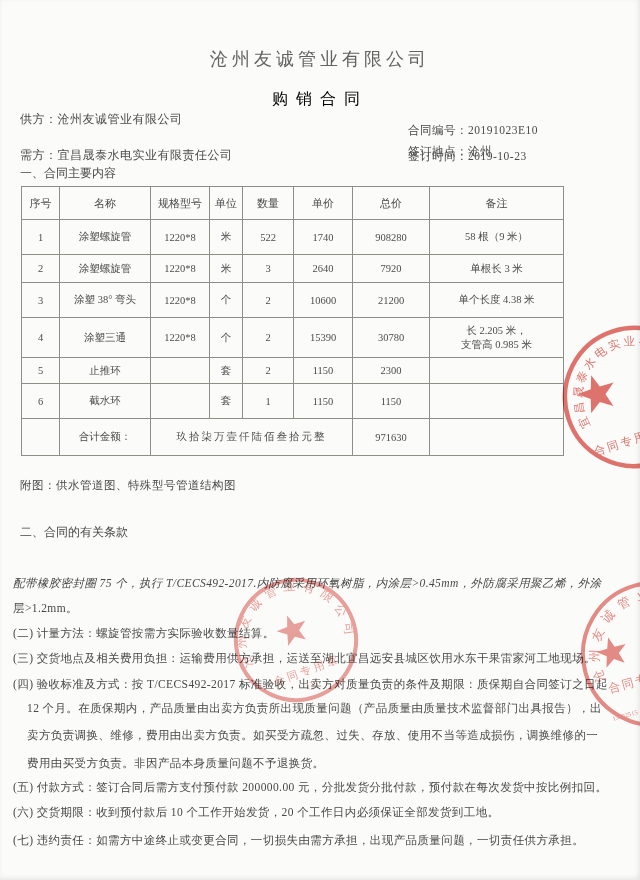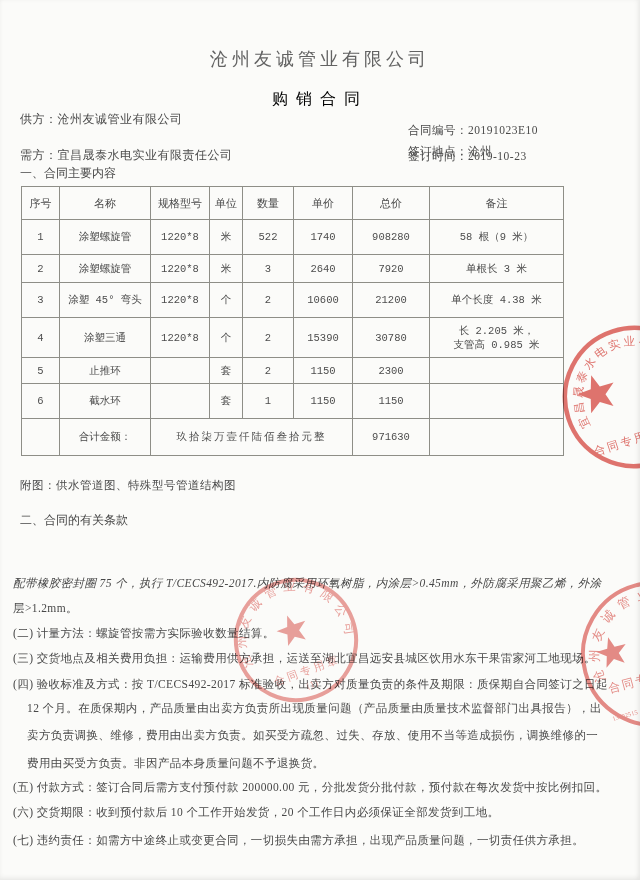--- a/index.html
+++ b/index.html
@@ -15,31 +15,31 @@
   .title{left:0;right:0;top:47px;text-align:center;font-size:18px;letter-spacing:4px;color:#636363;}
   .subtitle{left:0;right:0;top:89px;text-align:center;font-size:16px;letter-spacing:8px;color:#000000;}
   .line{font-size:12px;color:#4a4a4a;letter-spacing:.5px;}
   .supplier{left:20px;top:111px;}
   .buyer{left:20px;top:147px;}
   .meta{left:408px;font-size:11.5px;}
   .m1{top:107px;margin-top:16px;} .m2{top:144px;} .m3{top:149px;}
   .sec1{left:20px;top:165px;font-size:12px;}
   table.items{
     position:absolute;left:21px;top:186px;width:542px;
-    border-collapse:collapse;table-layout:fixed;font-family:Liberation Mono, monospace;
+    border-collapse:collapse;table-layout:fixed;
   }
   table.items td{
     border:1px solid #8e8e87;text-align:center;vertical-align:middle;
     font-size:10.5px;color:#4c4c4c;padding:0;overflow:hidden;
   }
   table.items td.hd{font-size:11px;color:#484848;}
   td.notecell{text-align:left;padding-left:3px;font-size:11px;letter-spacing:.3px;}
   td.cnamount{letter-spacing:2px;font-size:11px;}
   .attach{left:20px;top:478px;font-size:11.5px;}
-  .sec2{left:20px;top:512px;font-size:12px;}
+  .sec2{left:20px;top:524px;font-size:12px;}
   .term{font-size:11.5px;color:#484848;letter-spacing:.4px;}
   .t0{left:13px;top:548px;} .t1{left:13px;top:576px;font-style:italic;} .t2{left:13px;top:601px;}
   .t3{left:13px;top:626px;} .t4{left:13px;top:651px;} .t5{left:13px;top:677px;}
   .t6{left:27px;top:701px;} .t7{left:27px;top:728px;} .t8{left:27px;top:756px;}
   .t9{left:13px;top:780px;} .t10{left:13px;top:805px;} .t11{left:13px;top:833px;}
   .stamp{position:absolute;mix-blend-mode:multiply;pointer-events:none;}
   .stamp text{font-family:"Liberation Serif","DejaVu Serif",serif;}
   .st-buyer{left:544px;top:307px;opacity:.74;}
   .st-mid{left:206px;top:550px;opacity:.5;}
   .st-right{left:564px;top:564px;opacity:.62;}
@@ -98,21 +98,21 @@
       <td>涂塑螺旋管</td>
       <td>1220*8</td>
       <td>米</td>
       <td>3</td>
       <td>2640</td>
       <td>7920</td>
       <td>单根长 3 米</td>
     </tr>
     <tr style="height:35px">
       <td>3</td>
-      <td>涂塑 45° 弯头</td>
+      <td>涂塑 38° 弯头</td>
       <td>1220*8</td>
       <td>个</td>
       <td>2</td>
       <td>10600</td>
       <td>21200</td>
       <td>单个长度 4.38 米</td>
     </tr>
     <tr style="height:40px">
       <td>4</td>
       <td>涂塑三通</td>

